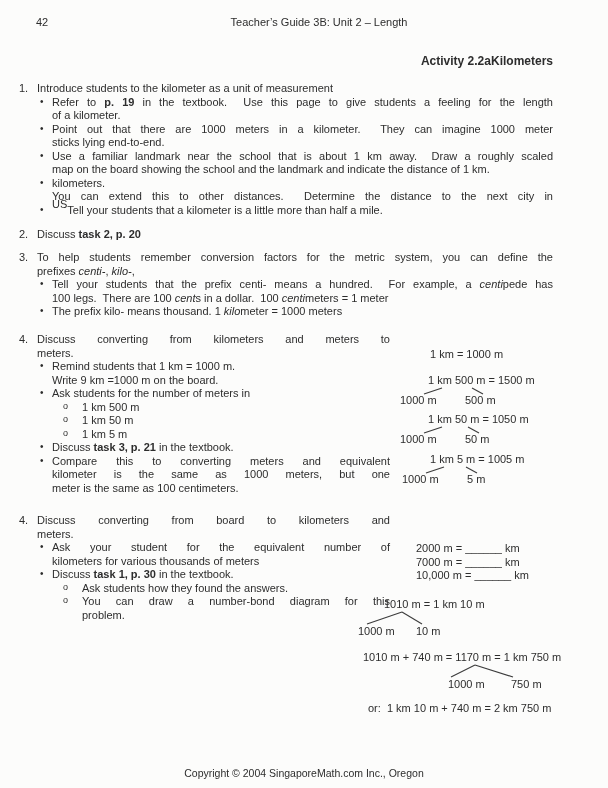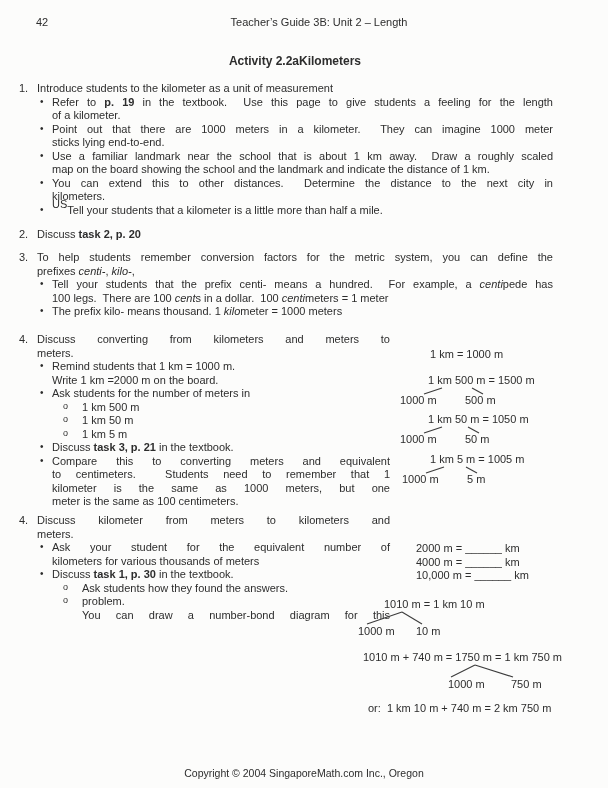--- a/index.html
+++ b/index.html
@@ -17,21 +17,21 @@
     line-height:13.5px;
   }
   .b{font-weight:bold;}
   .i{font-style:italic;}
   sup.sup{font-size:11px;line-height:0;position:relative;top:-1px;}
   .ln{text-align:justify;}
   .ln.j{text-align-last:justify;}
   
   .hdr{position:absolute;top:16px;left:0;width:100%;text-align:center;padding-left:15px;}
   .pagenum{position:absolute;left:36px;top:0;}
-  .activity{position:absolute;top:55px;left:37px;right:55px;display:flex;justify-content:center;font-weight:bold;font-size:12px;}
+  .activity{position:absolute;top:55px;left:37px;right:55px;display:flex;justify-content:flex-end;font-weight:bold;font-size:12px;}
   
   .item{position:absolute;left:19px;}
   .inum{position:absolute;left:0;top:0;}
   .ibody{margin-left:18px;}
   .w516{width:516px;}
   .w353{width:353px;}
   .bullet{position:relative;padding-left:15px;}
   .bmark{position:absolute;left:3px;top:-1px;font-size:10px;}
   .sub{position:relative;padding-left:45px;}
   .smark{position:absolute;left:26px;top:-1px;font-size:9px;}
@@ -84,22 +84,22 @@
       <div class="bullet">
         <span class="bmark">•</span>
         <div>
             <div class="ln j">Use a familiar landmark near the school that is about 1 km away.&nbsp; Draw a roughly scaled</div>
             <div class="ln">map on the board showing the school and the landmark and indicate the distance of 1 km.</div>
           </div>
       </div>
       <div class="bullet">
         <span class="bmark">•</span>
         <div>
+            <div class="ln">kilometers.</div>
             <div class="ln j">You can extend this to other distances.&nbsp; Determine the distance to the next city in</div>
-            <div class="ln">kilometers.</div>
           </div>
       </div>
       <div class="bullet">
         <span class="bmark">•</span>
         <div>
             <div class="ln"><sup class="sup">US</sup>Tell your students that a kilometer is a little more than half a mile.</div>
           </div>
       </div>
     </div>
   </div>
@@ -140,21 +140,21 @@
     <span class="inum">4.</span>
     <div class="ibody w353">
       <div>
           <div class="ln j">Discuss converting from kilometers and meters to</div>
           <div class="ln">meters.</div>
         </div>
       <div class="bullet">
         <span class="bmark">•</span>
         <div>
             <div class="ln">Remind students that 1 km = 1000 m.</div>
-            <div class="ln">Write 1 km =2000 m on the board.</div>
+            <div class="ln">Write 9 km =1000 m on the board.</div>
           </div>
       </div>
       <div class="bullet">
         <span class="bmark">•</span>
         <div>
             <div class="ln">Ask students for the number of meters in</div>
           </div>
       </div>
       <div class="sub">
         <span class="smark">o</span>
@@ -177,33 +177,32 @@
       <div class="bullet">
         <span class="bmark">•</span>
         <div>
             <div class="ln">Discuss <span class="b">task 3, p. 21</span> in the textbook.</div>
           </div>
       </div>
       <div class="bullet">
         <span class="bmark">•</span>
         <div>
             <div class="ln j">Compare this to converting meters and equivalent</div>
-            <div class="ln j">to centimeters.&nbsp; Students need to remember that 1</div>
             <div class="ln j">kilometer is the same as 1000 meters, but one</div>
             <div class="ln">meter is the same as 100 centimeters.</div>
           </div>
       </div>
     </div>
   </div>
 
   <div class="item" style="top:514px">
     <span class="inum">4.</span>
     <div class="ibody w353">
       <div>
-          <div class="ln j">Discuss kilometer from meters to kilometers and</div>
+          <div class="ln j">Discuss converting from board to kilometers and</div>
           <div class="ln">meters.</div>
         </div>
       <div class="bullet">
         <span class="bmark">•</span>
         <div>
             <div class="ln j">Ask your student for the equivalent number of</div>
             <div class="ln">kilometers for various thousands of meters</div>
           </div>
       </div>
       <div class="bullet">
@@ -214,22 +213,22 @@
       </div>
       <div class="sub">
         <span class="smark">o</span>
         <div>
             <div class="ln">Ask students how they found the answers.</div>
           </div>
       </div>
       <div class="sub">
         <span class="smark">o</span>
         <div>
+            <div class="ln j">You can draw a number-bond diagram for this</div>
             <div class="ln">problem.</div>
-            <div class="ln j">You can draw a number-bond diagram for this</div>
           </div>
       </div>
     </div>
   </div>
 
   <div class="aside-line" style="left:430px;top:348px">1 km = 1000 m</div>
 
   <div class="bond" style="left:400px;top:374px;width:170px;height:33px">
     <div class="top" style="padding-left:28px">1 km 500 m = 1500 m</div>
     <svg width="170" height="33">
@@ -261,38 +260,38 @@
       <line x1="64" y1="14" x2="75" y2="20"></line>
     </svg>
     <div class="bot" style="top:20px">
       <span style="left:0">1000 m</span>
       <span style="left:65px">5 m</span>
     </div>
   </div>
 
   <div class="blanks" style="position:absolute;left:416px;top:542px">
     <div>2000 m = ______ km</div>
-    <div>4000 m = ______ km</div>
+    <div>7000 m = ______ km</div>
     <div>10,000 m = ______ km</div>
   </div>
 
   <div class="bond" style="left:358px;top:598px;width:130px;height:40px">
     <div class="top" style="padding-left:26px">1010 m = 1 km 10 m</div>
     <svg width="130" height="40">
       <line x1="44" y1="14" x2="9" y2="26"></line>
       <line x1="44" y1="14" x2="64" y2="26"></line>
     </svg>
     <div class="bot" style="top:27px">
       <span style="left:0">1000 m</span>
       <span style="left:58px">10 m</span>
     </div>
   </div>
 
   <div class="bond" style="left:363px;top:651px;width:210px;height:40px">
-    <div class="top">1010 m + 740 m = 1750 m = 1 km 750 m</div>
+    <div class="top">1010 m + 740 m = 1170 m = 1 km 750 m</div>
     <svg width="210" height="40">
       <line x1="112" y1="14" x2="88" y2="26"></line>
       <line x1="112" y1="14" x2="150" y2="26"></line>
     </svg>
     <div class="bot" style="top:27px">
       <span style="left:85px">1000 m</span>
       <span style="left:148px">750 m</span>
     </div>
   </div>
 

